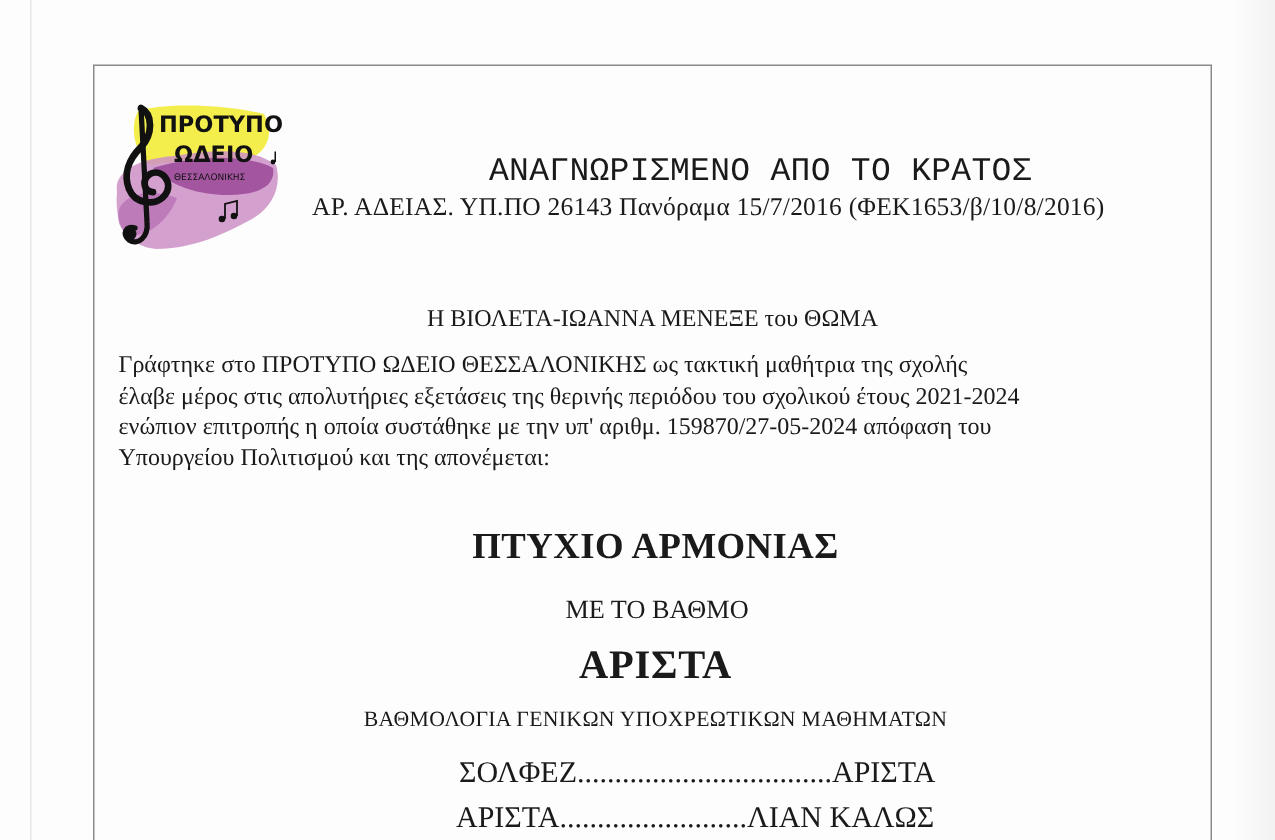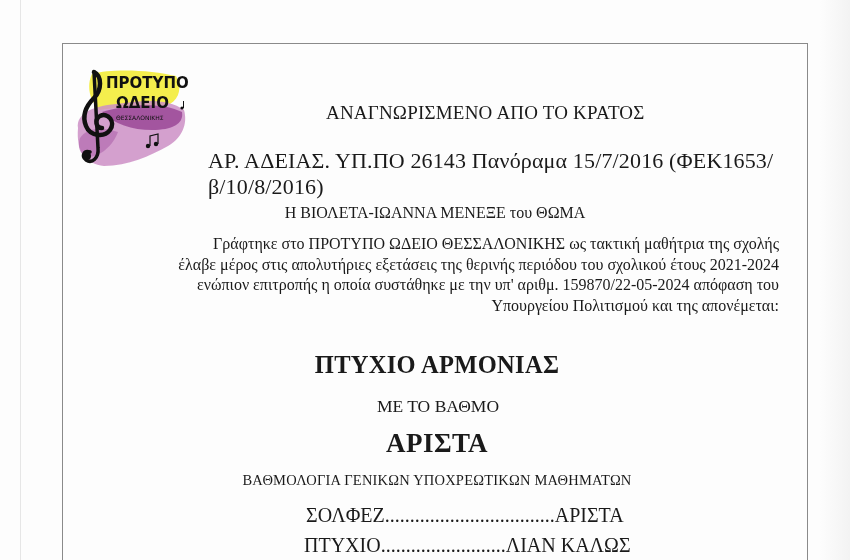--- a/index.html
+++ b/index.html
@@ -52,48 +52,48 @@
       position: absolute;
       left: 0;
       width: 850px;
       text-align: center;
       white-space: nowrap;
     }
     .header-recognized {
       position: absolute;
       left: 326px;
       top: 102px;
-      font-family: Liberation Serif, serif;
-      font-size: 19px;
+      font-family: Liberation Mono, monospace;
+      font-size: 22px;
       letter-spacing: 0.2px;
     }
     .header-license {
       position: absolute;
       left: 208px;
-      top: 148px;
+      top: 128px;
       font-family: "Liberation Serif", serif;
-      font-size: 22px;
+      font-size: 17px;
       letter-spacing: 0.15px;
     }
     .student-name {
       top: 204px;
       left: 10px;
       font-family: "Liberation Serif", serif;
       font-size: 16px;
     }
     .body-text {
       position: absolute;
       left: 79px;
       top: 234px;
       width: 700px;
       font-family: "Liberation Serif", serif;
       font-size: 16px;
       line-height: 20.5px;
     }
-    .body-text div { white-space: nowrap; text-align: right; }
+    .body-text div { white-space: nowrap; }
     .degree-title {
       top: 351px;
       left: 12px;
       font-family: "Liberation Serif", serif;
       font-weight: bold;
       font-size: 24.5px;
       letter-spacing: 0.3px;
     }
     .grade-label {
       top: 396px;
@@ -163,23 +163,23 @@
 </div>
 
 <div class="header-recognized">ΑΝΑΓΝΩΡΙΣΜΕΝΟ ΑΠΟ ΤΟ ΚΡΑΤΟΣ</div>
 <div class="header-license">ΑΡ. ΑΔΕΙΑΣ. ΥΠ.ΠΟ 26143 Πανόραμα 15/7/2016 (ΦΕΚ1653/β/10/8/2016)</div>
 
 <div class="line student-name">Η ΒΙΟΛΕΤΑ-ΙΩΑΝΝΑ ΜΕΝΕΞΕ του ΘΩΜΑ</div>
 
 <div class="body-text">
   <div>Γράφτηκε στο ΠΡΟΤΥΠΟ ΩΔΕΙΟ ΘΕΣΣΑΛΟΝΙΚΗΣ ως τακτική μαθήτρια της σχολής</div>
   <div>έλαβε μέρος στις απολυτήριες εξετάσεις της θερινής περιόδου του σχολικού έτους 2021-2024</div>
-  <div>ενώπιον επιτροπής η οποία συστάθηκε με την υπ' αριθμ. 159870/22-05-2024 απόφαση του</div>
+  <div>ενώπιον επιτροπής η οποία συστάθηκε με την υπ' αριθμ. 159870/27-05-2024 απόφαση του</div>
   <div>Υπουργείου Πολιτισμού και της απονέμεται:</div>
 </div>
 
 <div class="line degree-title">ΠΤΥΧΙΟ ΑΡΜΟΝΙΑΣ</div>
 <div class="line grade-label">ΜΕ ΤΟ ΒΑΘΜΟ</div>
 <div class="line grade-value">ΑΡΙΣΤΑ</div>
 
 <div class="line subjects-heading">ΒΑΘΜΟΛΟΓΙΑ ΓΕΝΙΚΩΝ ΥΠΟΧΡΕΩΤΙΚΩΝ ΜΑΘΗΜΑΤΩΝ</div>
 <div class="subject-row r0">ΣΟΛΦΕΖ..................................ΑΡΙΣΤΑ</div>
-<div class="subject-row r1">ΠΤΥΧΙΟ.........................ΛΙΑΝ ΚΑΛΩΣ</div>
+<div class="subject-row r1">ΑΡΙΣΤΑ.........................ΛΙΑΝ ΚΑΛΩΣ</div>
 
 </body></html>

